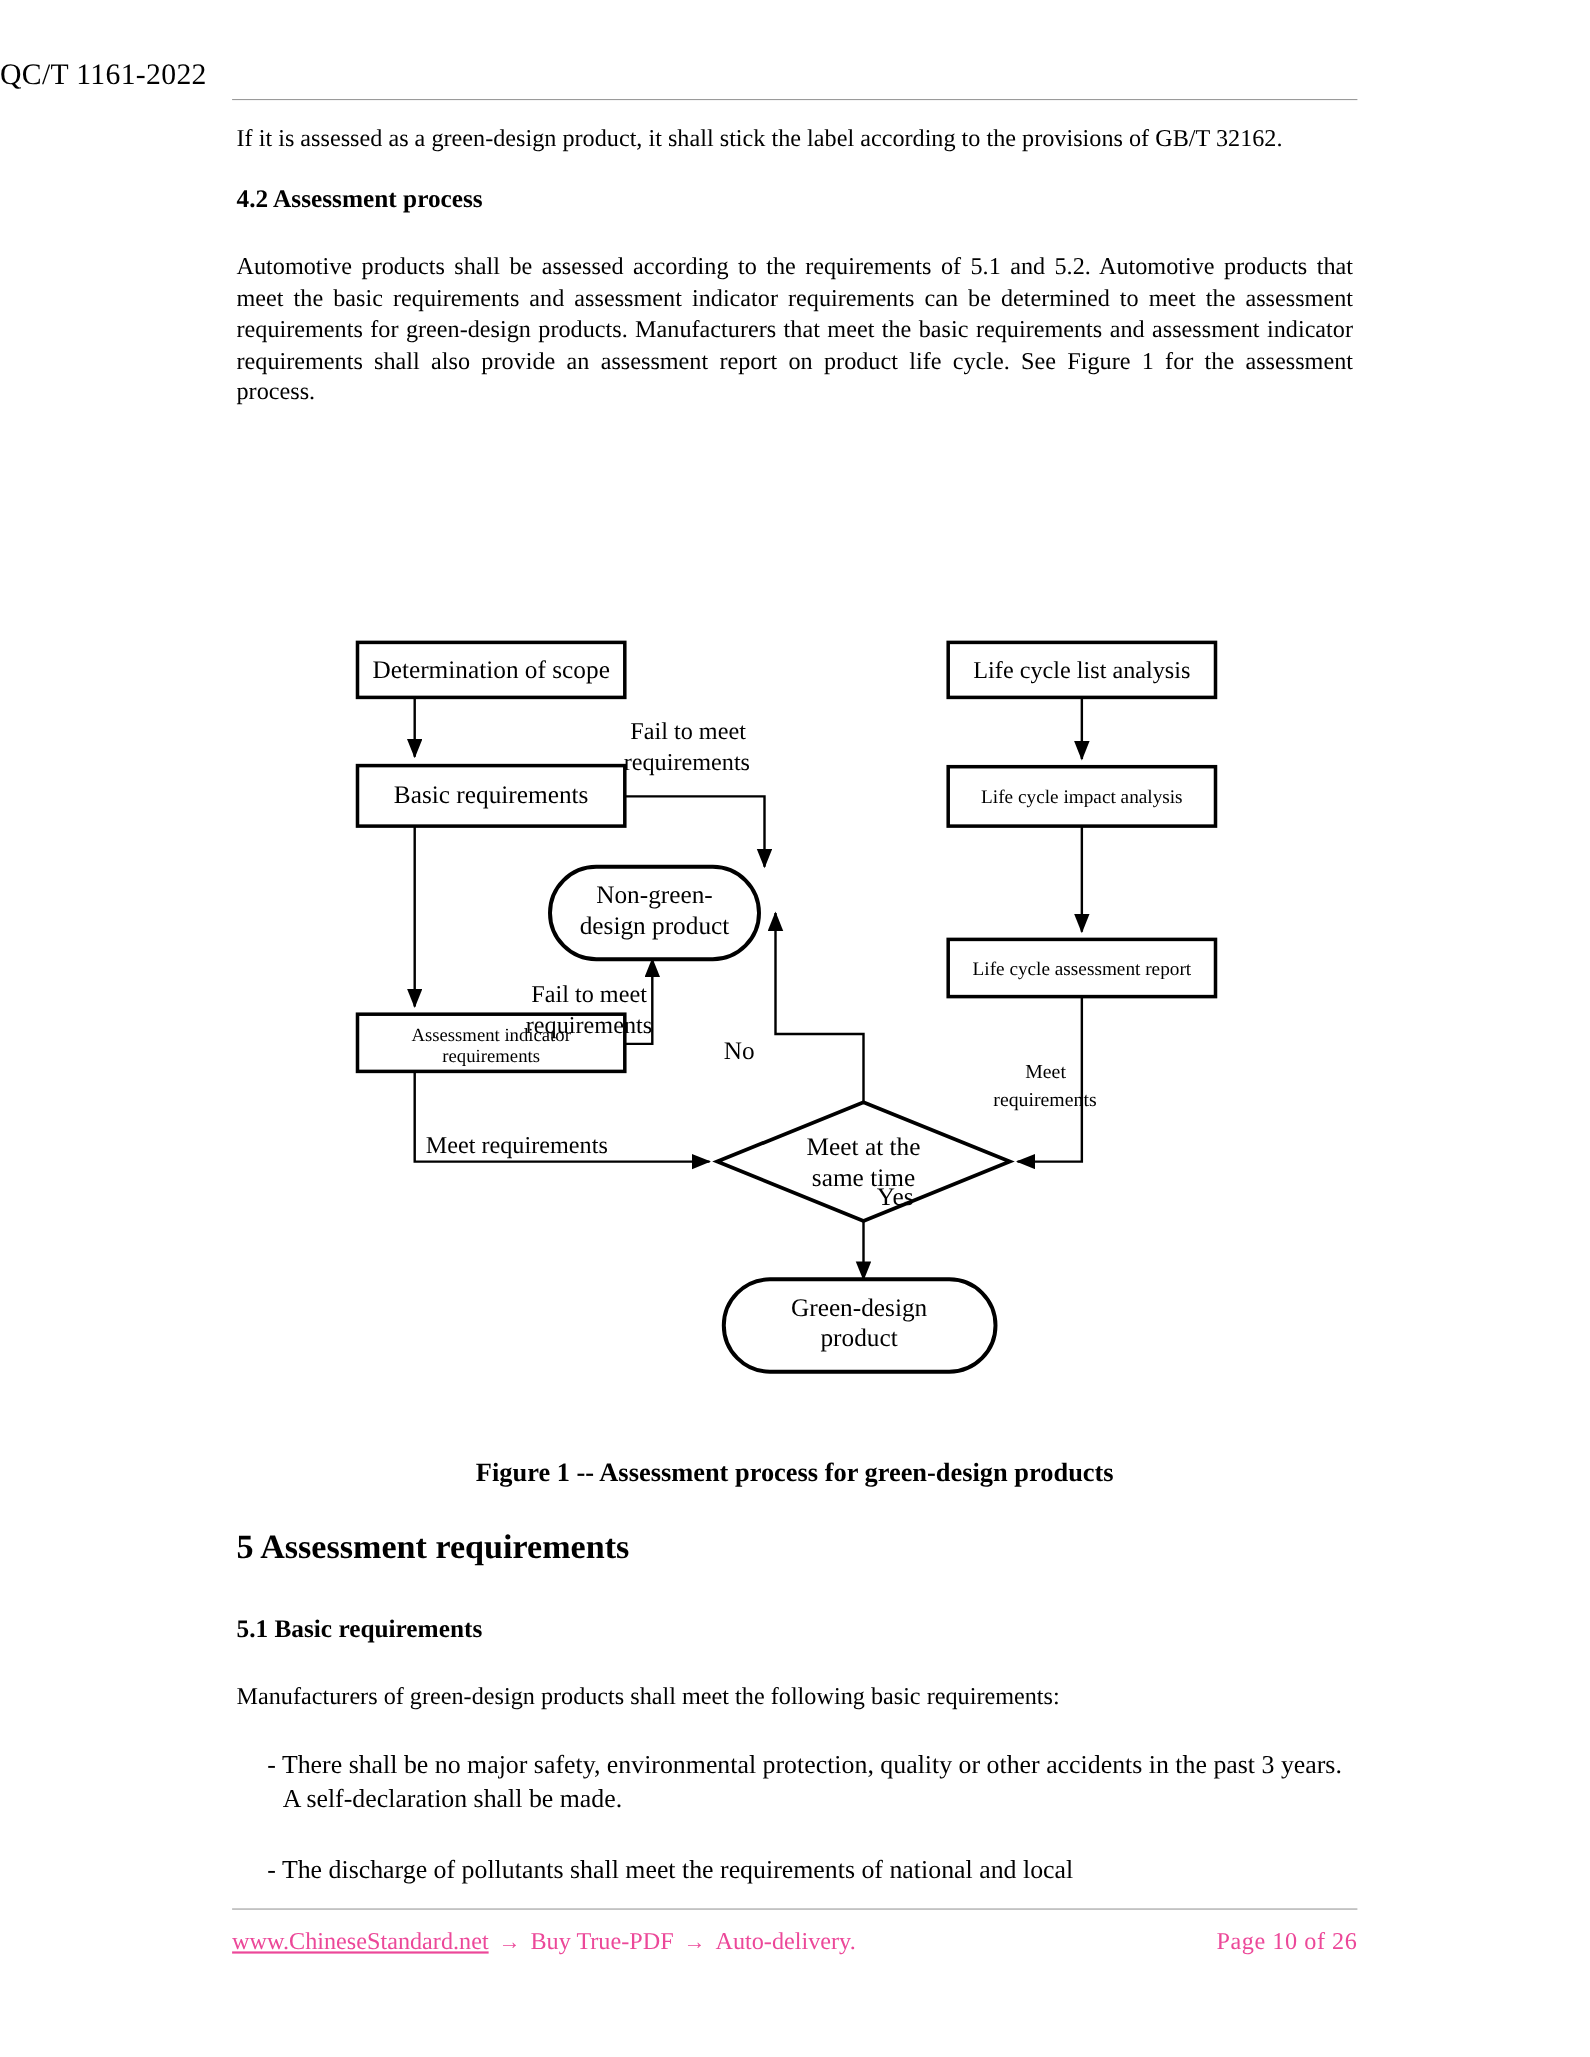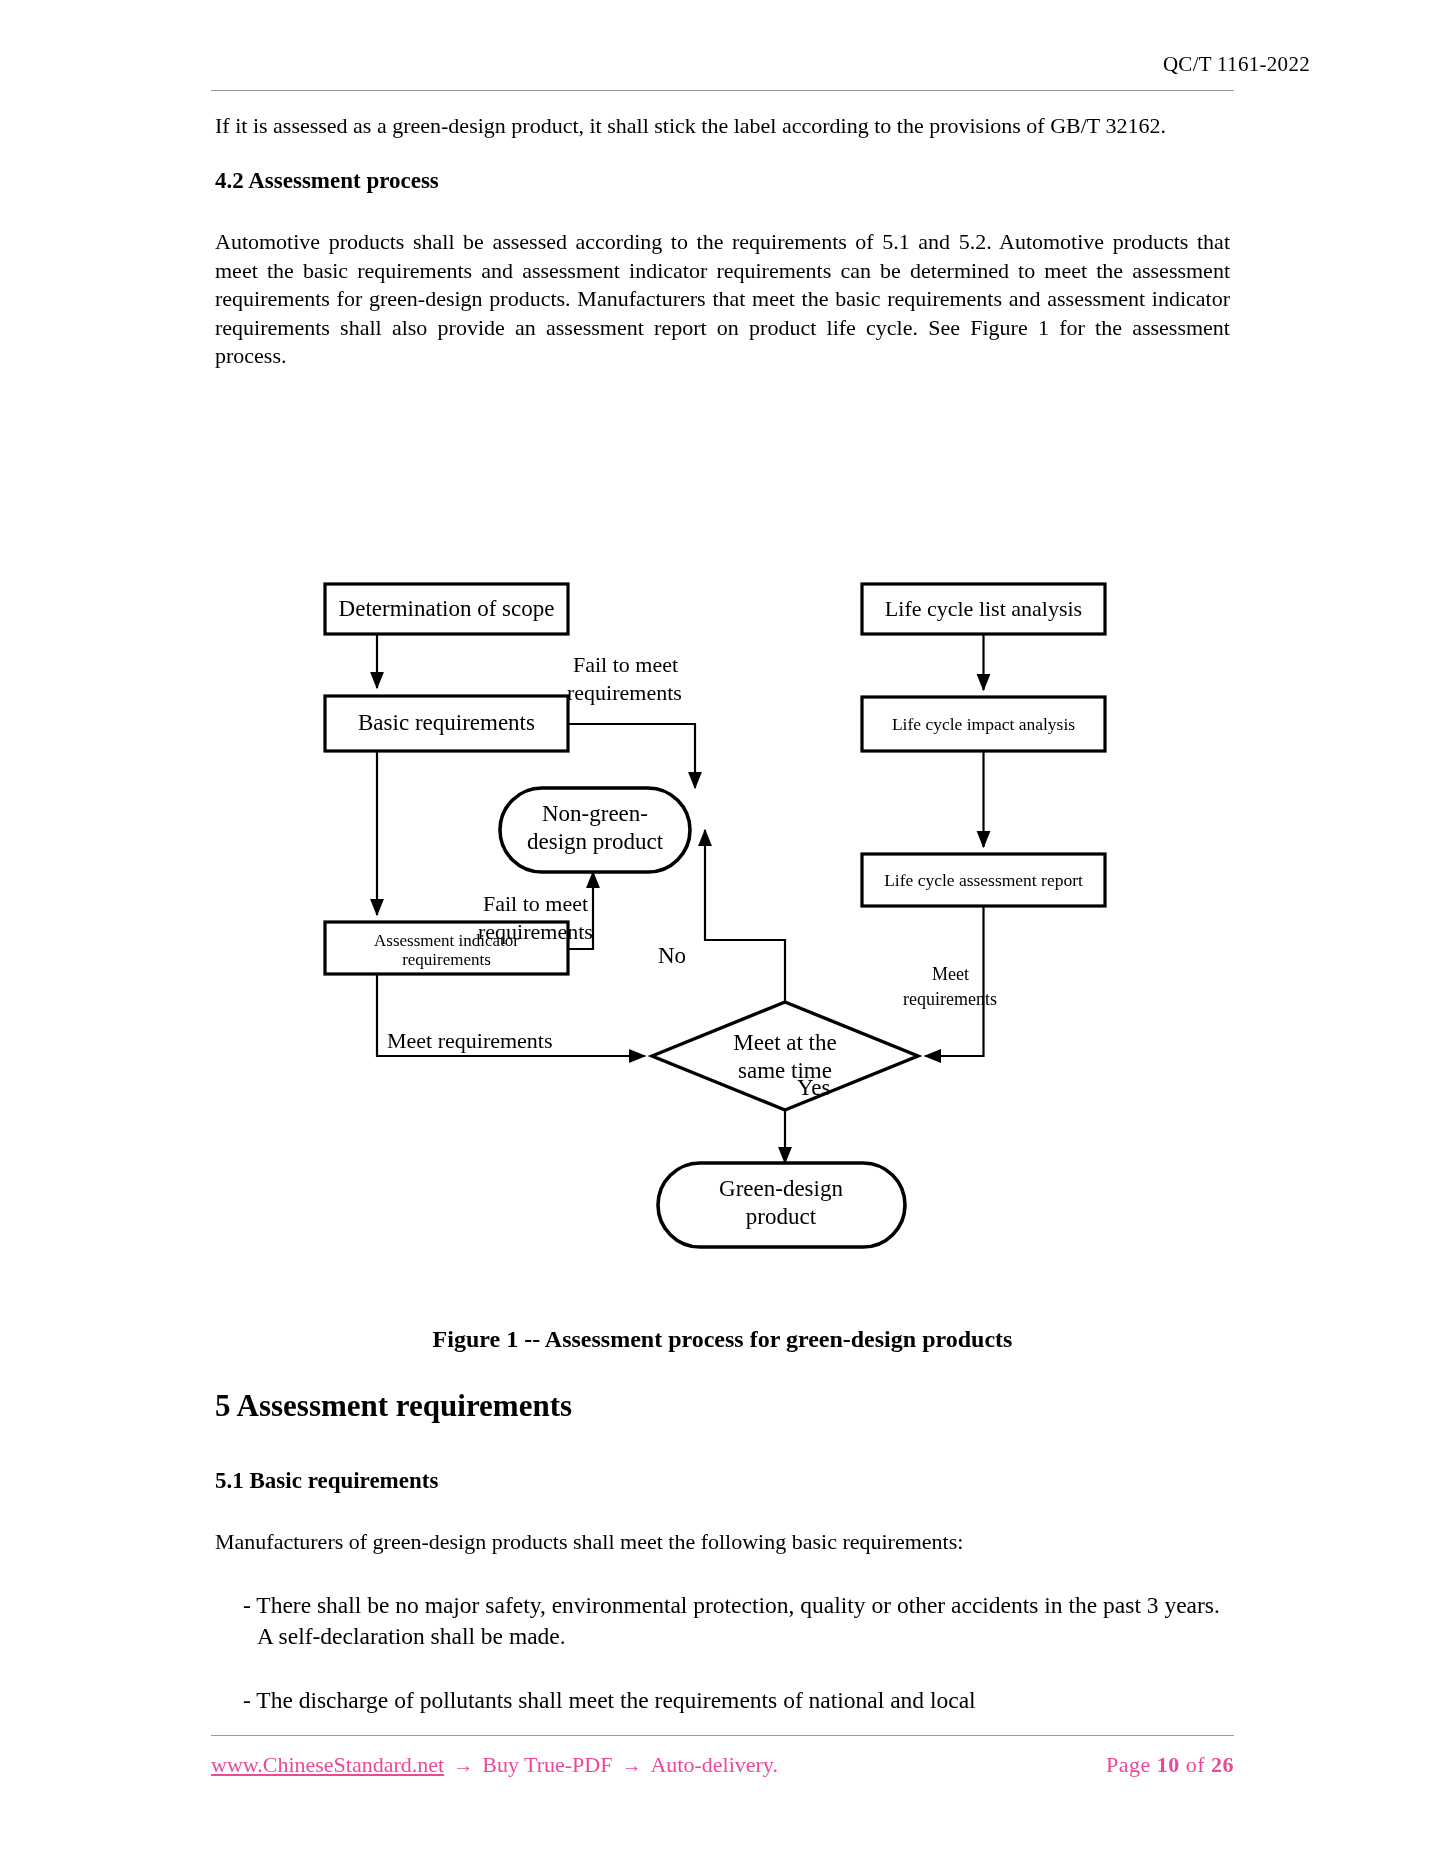--- a/index.html
+++ b/index.html
@@ -9,21 +9,21 @@
     font-family:"Liberation Serif", "DejaVu Serif", serif;
     color:#000;
     position:relative;
     overflow:hidden;
   }
   .page { position:absolute; left:0; top:0; width:1445px; height:1870px; }
 
   
   .header-title {
     position:absolute; left:0; top:52px; width:1310px;
-    text-align:right; font-size:21px; letter-spacing:.3px;
+    text-align:left; font-size:27px; letter-spacing:.3px;
   }
   .header-rule {
     position:absolute; left:211px; top:90px; width:1023px; height:1px;
     background:#9a9a9a;
   }
 
   
   .content { position:absolute; left:215px; top:112px; width:1015px; }
   p.body {
     margin:0 0 0 0;
@@ -64,21 +64,21 @@
   }
   .footer {
     position:absolute; left:211px; top:1752px; width:1023px;
     font-size:22px; color:#ec4899;
     display:flex; align-items:baseline;
   }
   .footer-left { display:flex; align-items:baseline; gap:9px; }
   .footer-site { text-decoration:underline; }
   .footer-arrow { font-size:20px; }
   .footer-right { margin-left:auto; letter-spacing:.5px; }
-  .footer-right b { font-weight:bold; }
+  .footer-right b { font-weight:normal; }
 
   svg text { font-family:"Liberation Serif","DejaVu Serif",serif; fill:#000; }
 </style>
 </head>
 <body>
 
 <div class="page">
 
   <div class="header-title">QC/T 1161-2022</div>
   <div class="header-rule"></div>

